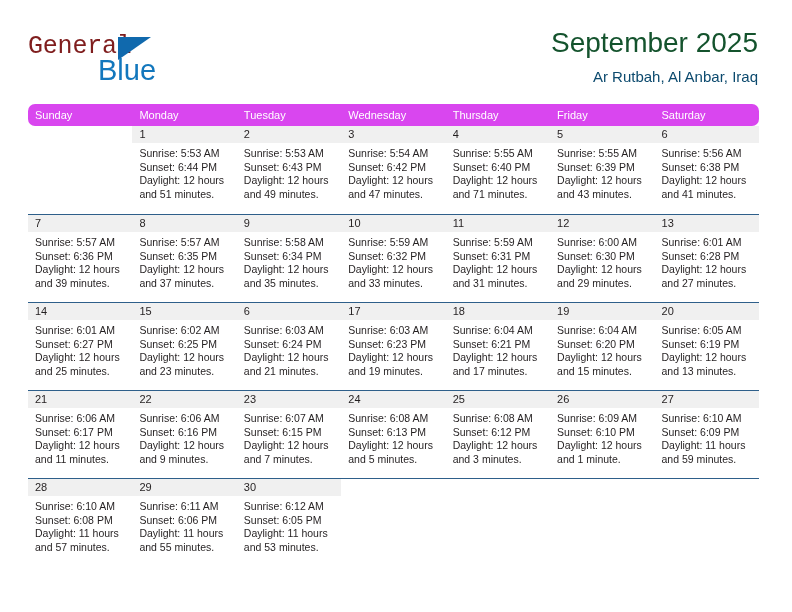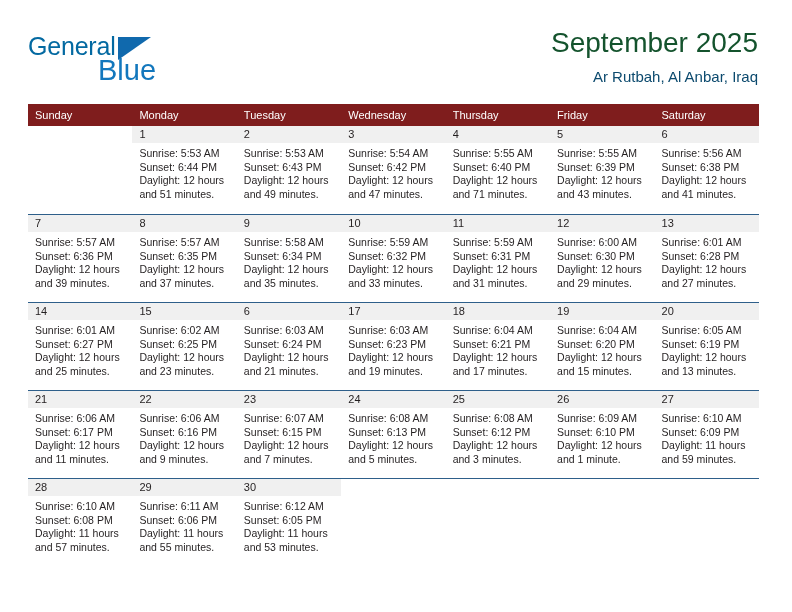--- a/index.html
+++ b/index.html
@@ -35,22 +35,22 @@
     top: 6px;
     width: 180px;
     height: 58px;
   }
   .brand-general {
     position: absolute;
     left: 0;
     top: 0;
     font-size: 25px;
     letter-spacing: -0.2px;
-    color: #0369a1;
-    font-family: Liberation Sans, sans-serif;
+    color: #7f1d1d;
+    font-family: Liberation Mono, monospace;
   }
   .brand-blue {
     position: absolute;
     left: 70px;
     top: 22px;
     font-size: 29px;
     color: #1277bd;
     font-family: "Liberation Sans", sans-serif;
   }
   .brand-triangle {
@@ -87,21 +87,22 @@
 
   
   .calendar {
     position: absolute;
     left: 28px;
     top: 104px;
     width: 731px;
   }
   .weekday-row {
     display: flex;
-    background: #7f1d1d;
+    background: #d946ef;
+    border-radius: 7px;
   }
   .weekday-cell {
     flex: 1 1 0;
     height: 22px;
     line-height: 22px;
     color: #ffffff;
     font-size: 11px;
     padding-left: 7px;
     box-sizing: border-box;
     white-space: nowrap;

